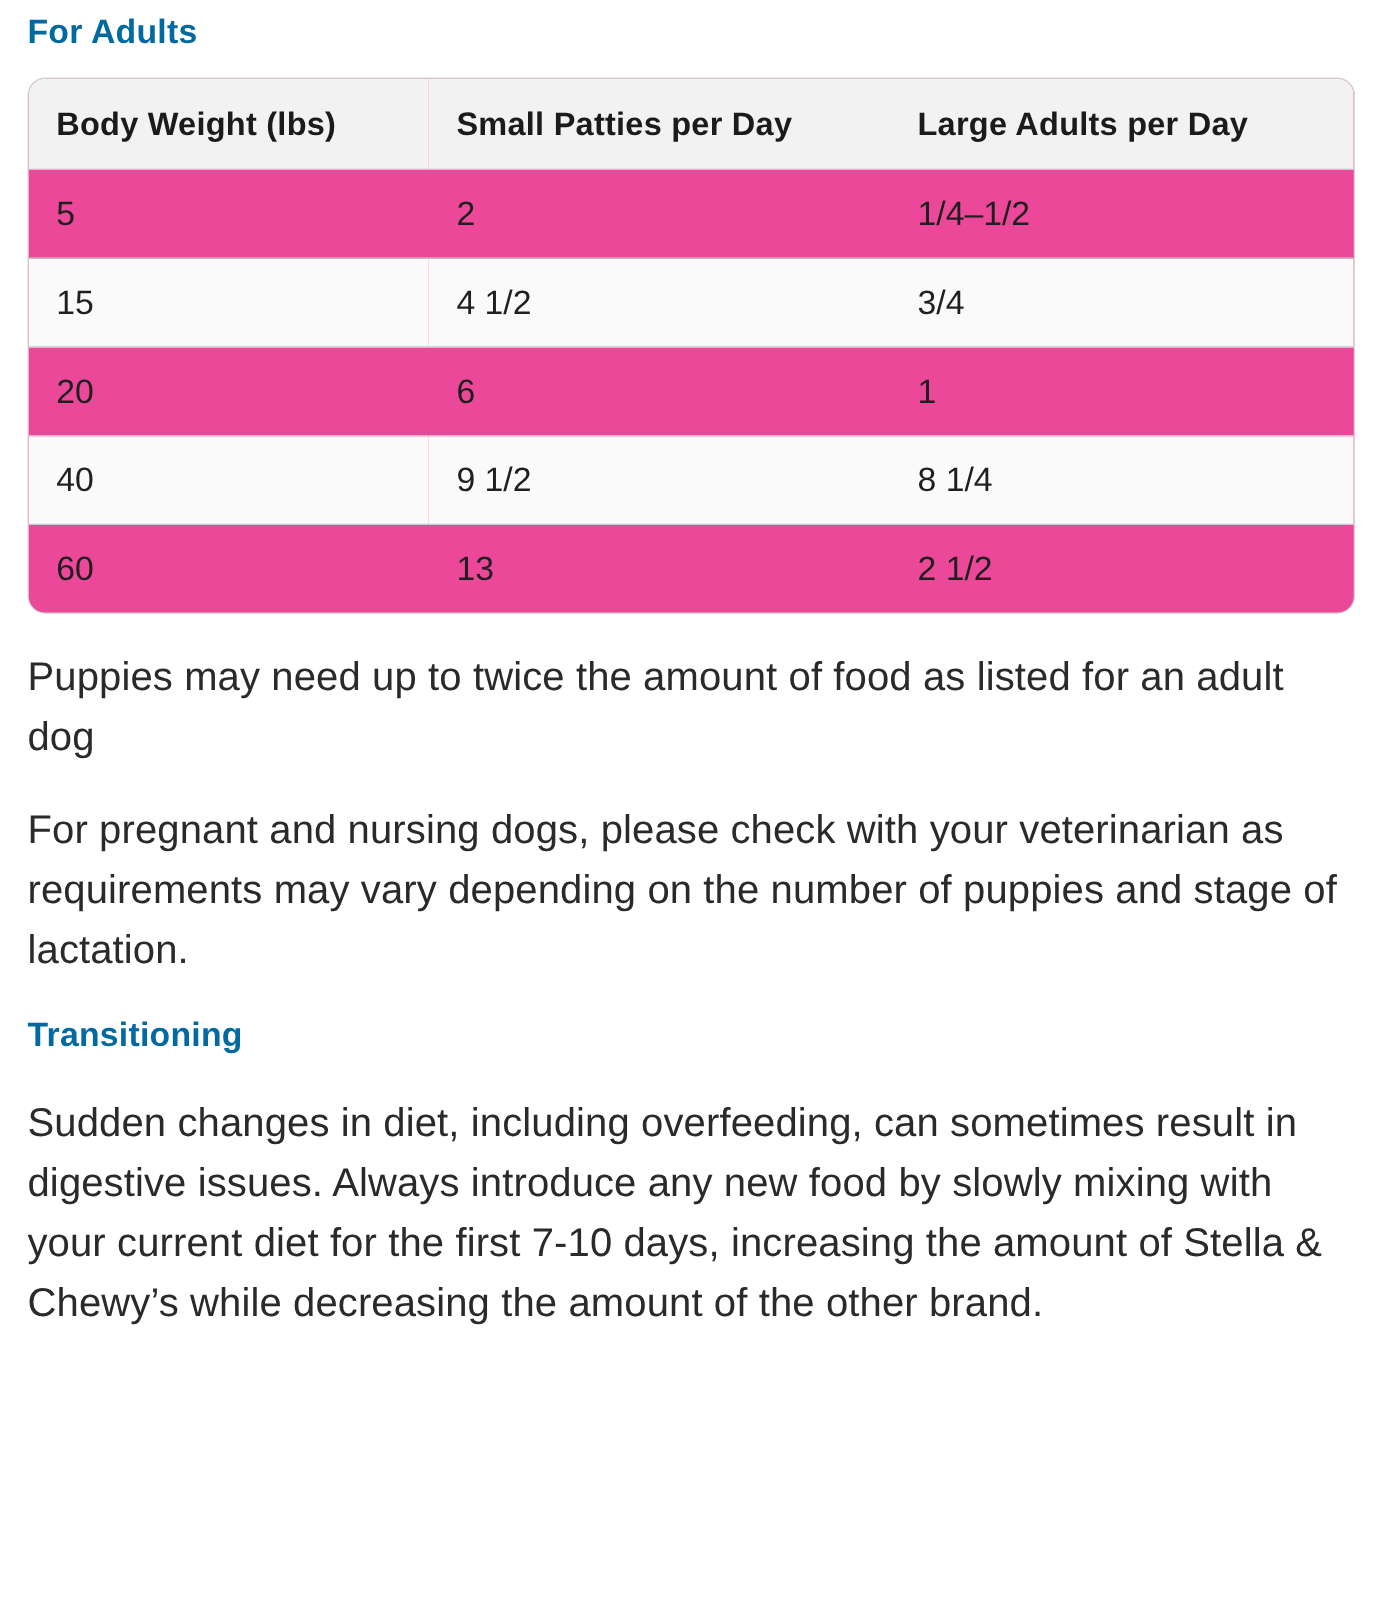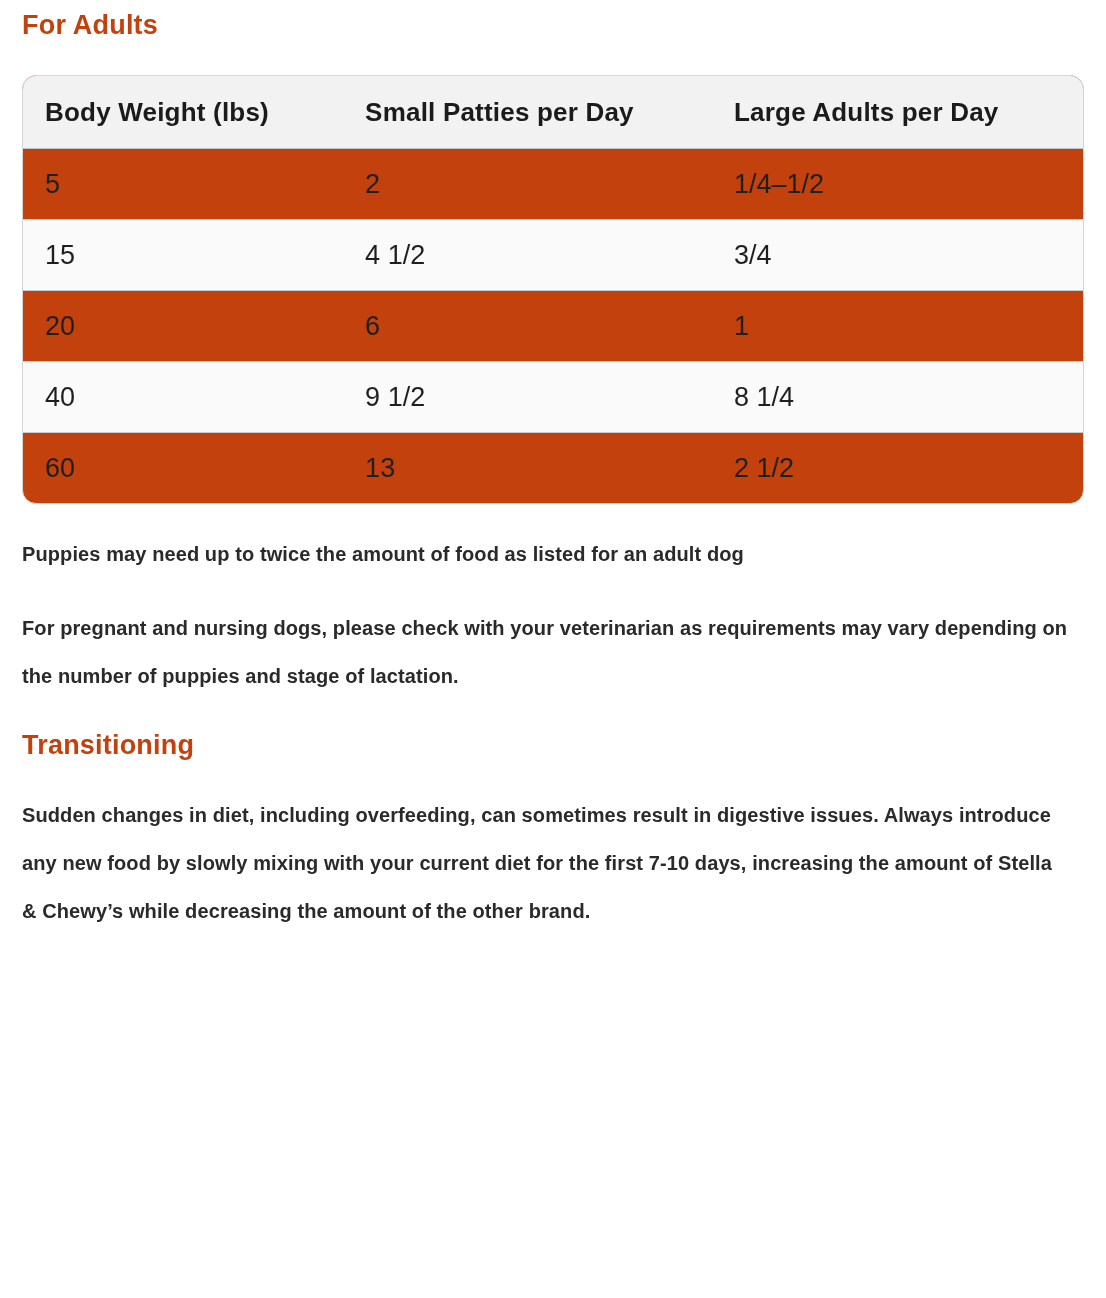--- a/index.html
+++ b/index.html
@@ -14,29 +14,29 @@
     padding: 8px 22px 0 22px;
     font-family: "Liberation Sans", sans-serif;
     color: #212121;
     overflow: hidden;
   }
   .section-heading {
     font-size: 27px;
     font-weight: 700;
     line-height: 34px;
     margin: 0;
-    color: #c2410c;
+    color: #0369a1;
     letter-spacing: 0.2px;
   }
   .table-wrap {
-    margin-top: 33px;
+    margin-top: 20px;
     border: 1px solid #d5d6d7;
     border-radius: 14px;
     overflow: hidden;
-    background: #c2410c;
+    background: #ec4899;
   }
   table.feeding-table {
     width: 100%;
     border-collapse: collapse;
     table-layout: fixed;
   }
   table.feeding-table col.c1 { width: 30.2%; }
   table.feeding-table col.c2 { width: 34.8%; }
   table.feeding-table col.c3 { width: 35.0%; }
   table.feeding-table thead th {
@@ -57,23 +57,23 @@
     height: 70px;
     padding: 0 8px 0 22px;
   }
   table.feeding-table tbody tr:not(:last-child) td {
     border-bottom: 1px solid #c9cbcc;
   }
   table.feeding-table tbody tr:nth-child(even) td {
     background: #fafafa;
   }
   p.note {
-    font-size: 20px;
+    font-size: 32px;
     line-height: 48px;
-    font-weight: 700;
+    font-weight: 400;
     color: #2a2a2a;
     margin: 26px 0 0 0;
     max-width: 1050px;
     letter-spacing: 0.1px;
   }
   .transition-heading {
     margin-top: 26px;
     line-height: 38px;
   }
   p.note.last {

